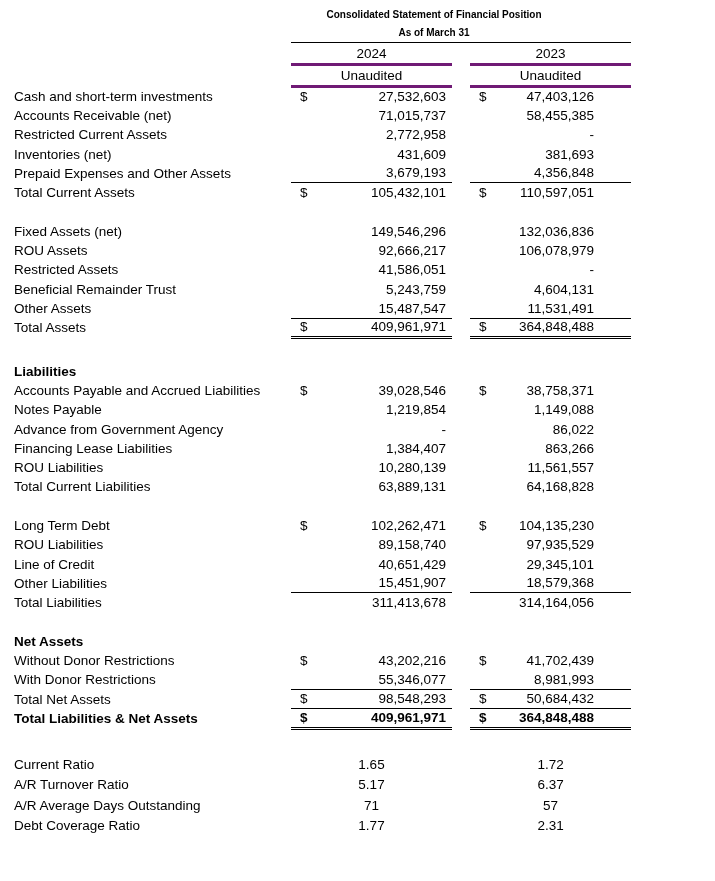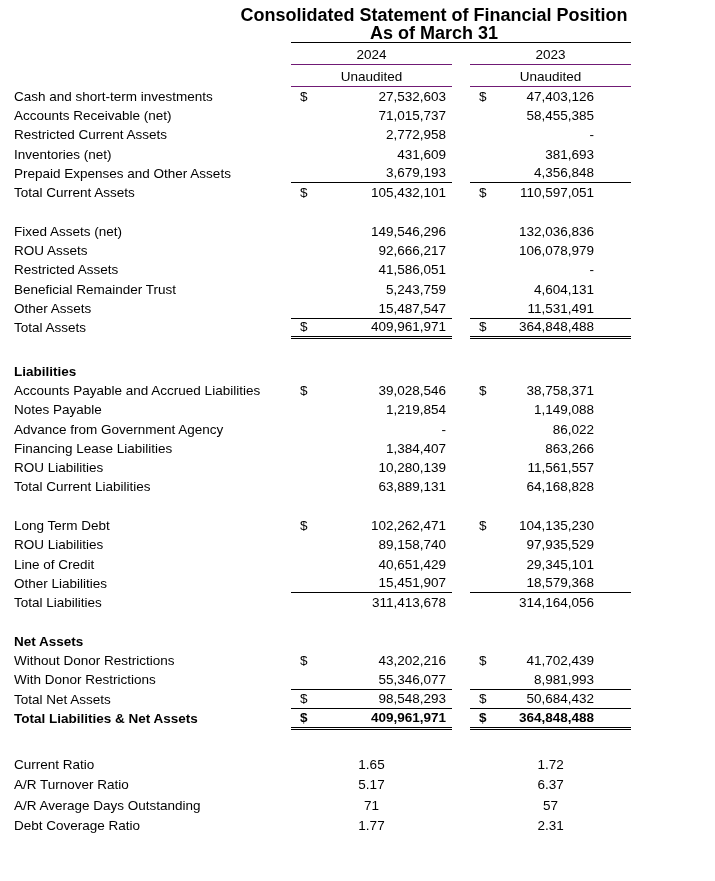--- a/index.html
+++ b/index.html
@@ -13,42 +13,42 @@
     font-size: 13.5px;
     overflow: hidden;
   }
   .sheet { padding: 6px 0 0 14px; }
 
   .hdr {
     margin-left: 222px;
     width: 396px;
     text-align: center;
     font-weight: 700;
-    font-size: 18px;
+    font-size: 10px;
     height: 18px;
     line-height: 18px;
   }
 
   table {
     border-collapse: collapse;
     table-layout: fixed;
     width: 617px;
   }
   tr { height: 19.3px; }
   tr.hdr-years, tr.hdr-status { height: 22px; }
   tr.r-ratio { height: 20.2px; }
   td {
     padding: 0 0 2px 0;
     vertical-align: bottom;
     white-space: nowrap;
     font-size: 13.5px;
   }
   .ycol { text-align: center; }
   .topline { border-top: 1px solid #000; }
-  .bline  { border-bottom: 1px solid #701a75; }
+  .bline  { border-bottom: 3px solid #701a75; }
   td.d  { padding-left: 9px; }
   td.a  { text-align: right; }
   td.a1 { padding-right: 6px; }
   td.a2 { padding-right: 37px; }
   td.c  { text-align: center; }
   td.section { font-weight: 700; }
   td.rlabel  { font-weight: 400; }
   tr.bold td { font-weight: 700; }
   tr.u1 td.m { border-bottom: 1px solid #000; }
   tr.u2 td.m { border-bottom: 3px double #000; }

